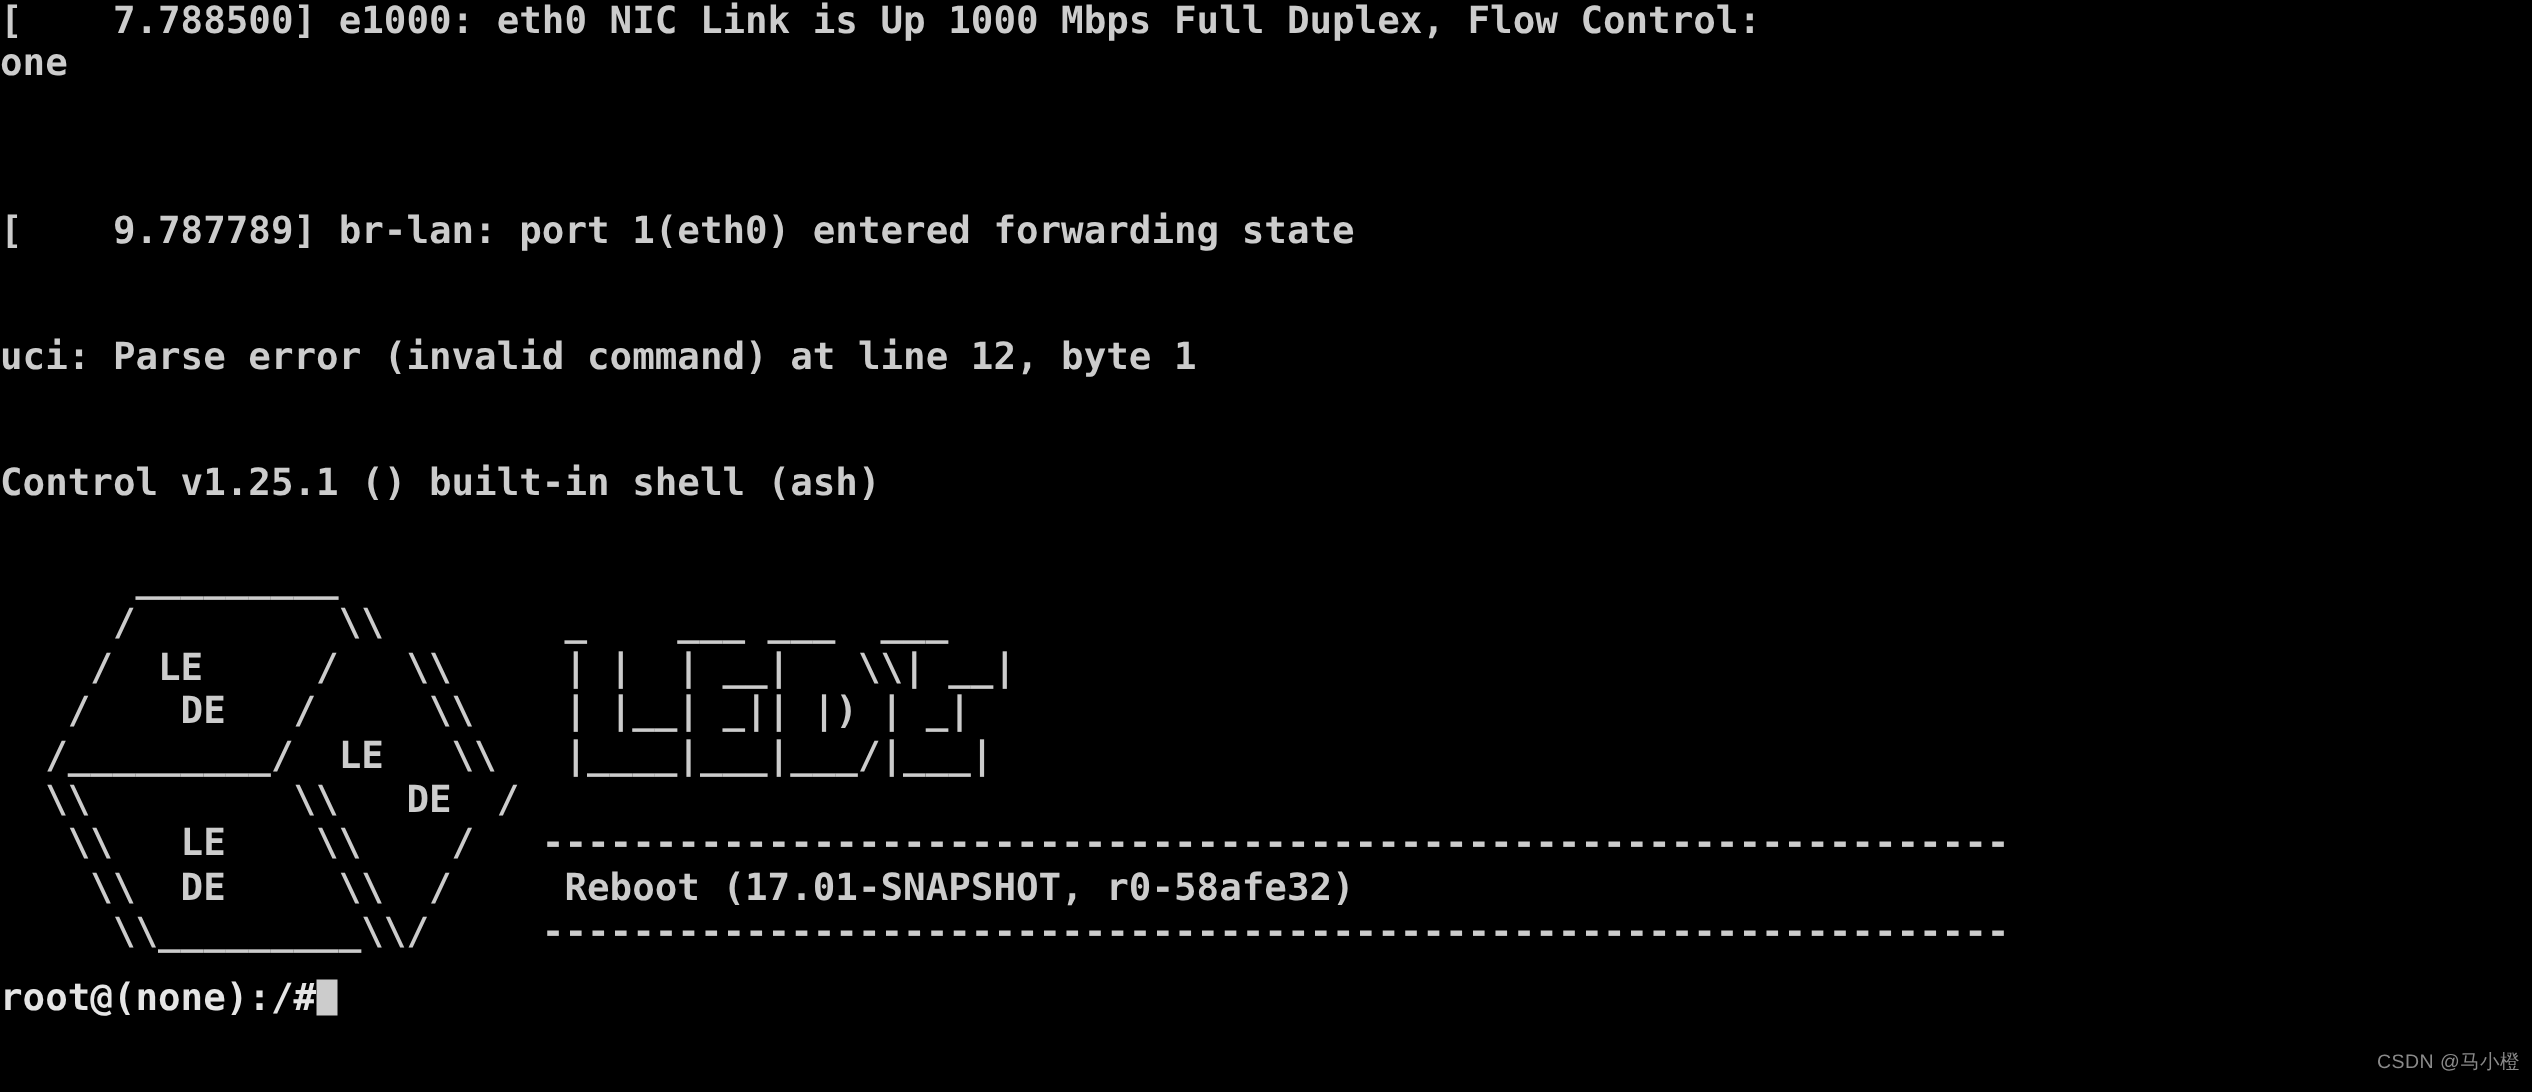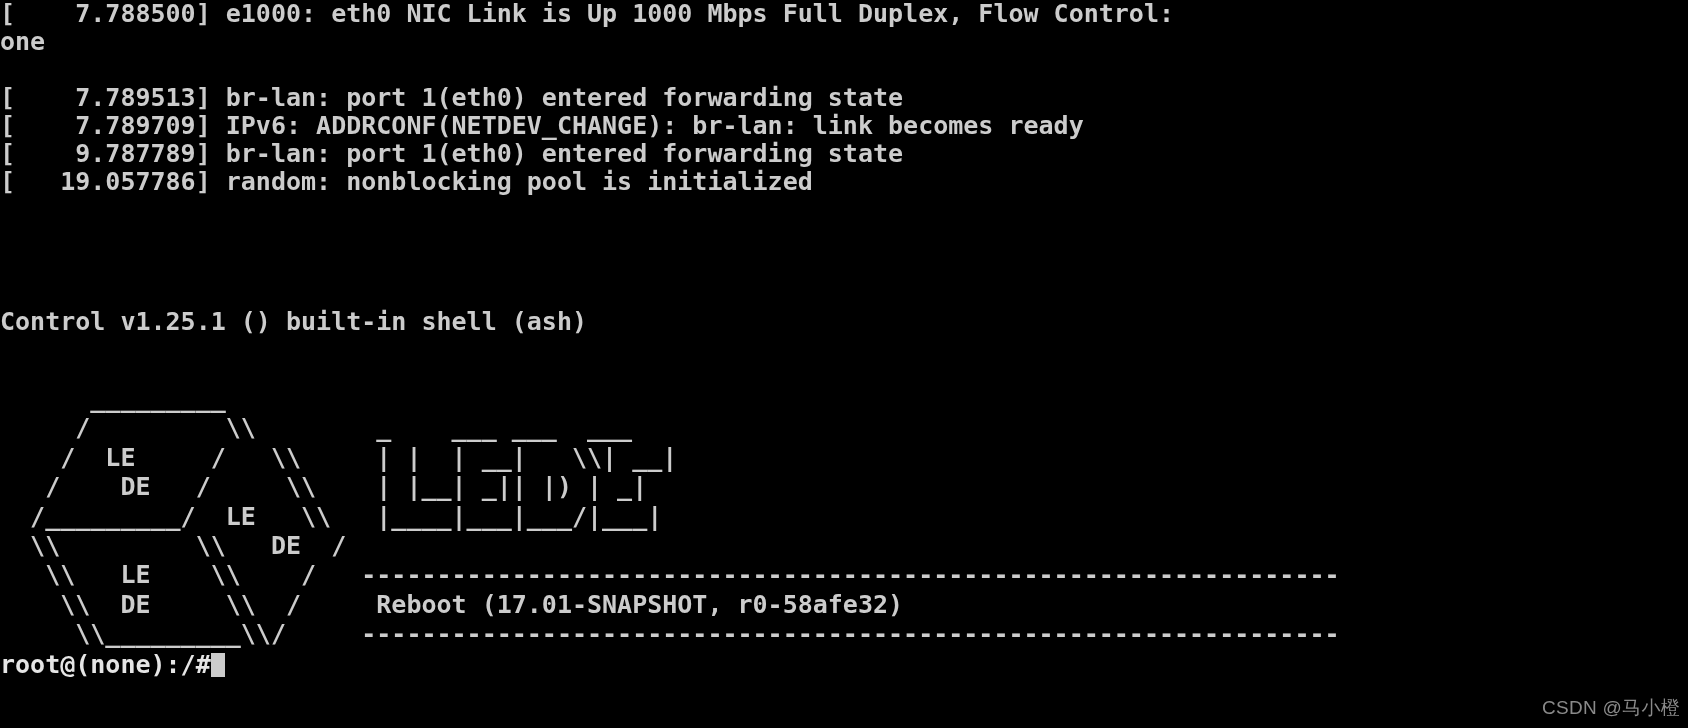--- a/index.html
+++ b/index.html
@@ -28,21 +28,21 @@
     letter-spacing: 0px;
     white-space: pre;
     padding: 0;
     box-sizing: border-box;
     font-weight: bold;
     -webkit-font-smoothing: none;
   }
   .banner-area {
     position: absolute;
     left: 0;
-    top: 384px;
+    top: 371px;
     width: 1688px;
     height: 265px;
     white-space: pre;
     font-size: 25px;
     line-height: 29.4px;
     color: #cccccc;
     font-weight: bold;
   }
   .logline {
     position: absolute;
@@ -78,40 +78,38 @@
     height: 24px;
     background: #cccccc;
     vertical-align: -4px;
     margin-left: 0px;
   }
   .watermark {
     position: absolute;
     right: 8px;
     bottom: 6px;
     font-family: "Liberation Sans", sans-serif;
-    font-size: 19px;
+    font-size: 13px;
     color: #8a8a8a;
     letter-spacing: 0.3px;
     font-weight: normal;
   }
 </style>
 </head>
 <body>
 
 <div id="console">
 
   
   <div class="logline" style="top:0px;">[    7.788500] e1000: eth0 NIC Link is Up 1000 Mbps Full Duplex, Flow Control:</div>
   <div class="logline" style="top:28px;">one</div>
-  <div class="logline" style="top:84px;">[    7.789513] br-lan: port 1(eth0) entered forwarding state</div>
-  <div class="logline" style="top:112px;">[    7.789709] IPv6: ADDRCONF(NETDEV_CHANGE): br-lan: link becomes ready</div>
   <div class="logline" style="top:140px;">[    9.787789] br-lan: port 1(eth0) entered forwarding state</div>
-  <div class="logline" style="top:168px;">[   19.057786] random: nonblocking pool is initialized</div>
 
   
+  <div class="logline" style="top:224px;">uci: Parse error (invalid command) at line 12, byte 1</div>
 
   
   <div class="logline" style="top:308px;">Control v1.25.1 () built-in shell (ash)</div>
 
   
   <div class="banner-area" id="banner">      _________
      /         \\        _    ___ ___  ___
     /  LE     /   \\     | |  | __|   \\| __|
    /    DE   /     \\    | |__| _|| |) | _|
   /_________/  LE   \\   |____|___|___/|___|

